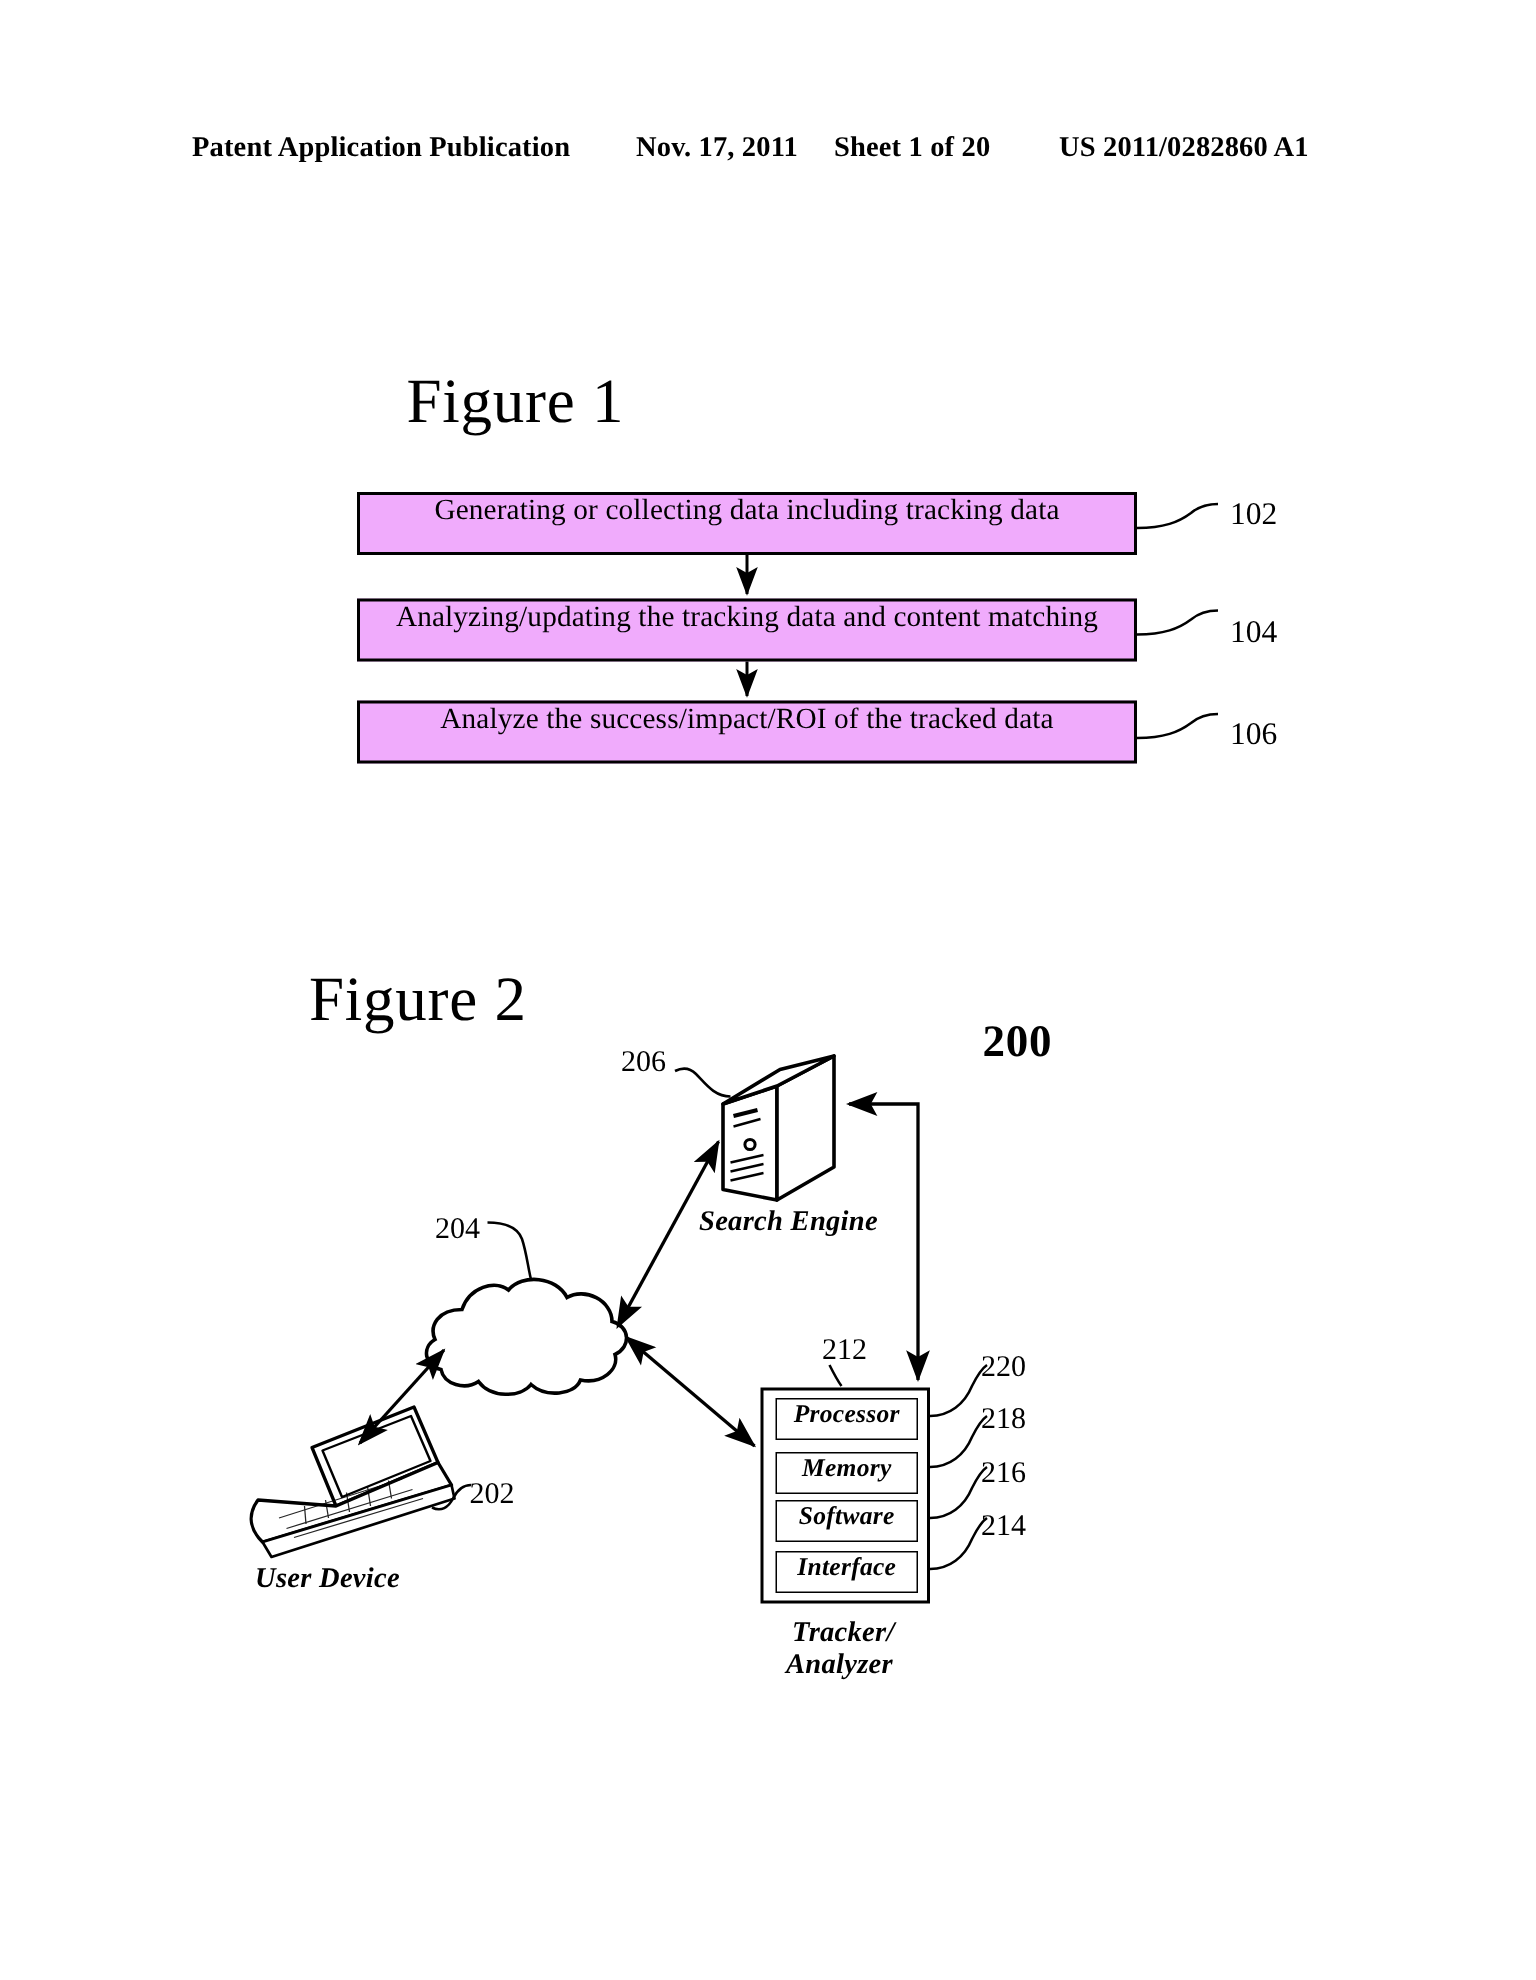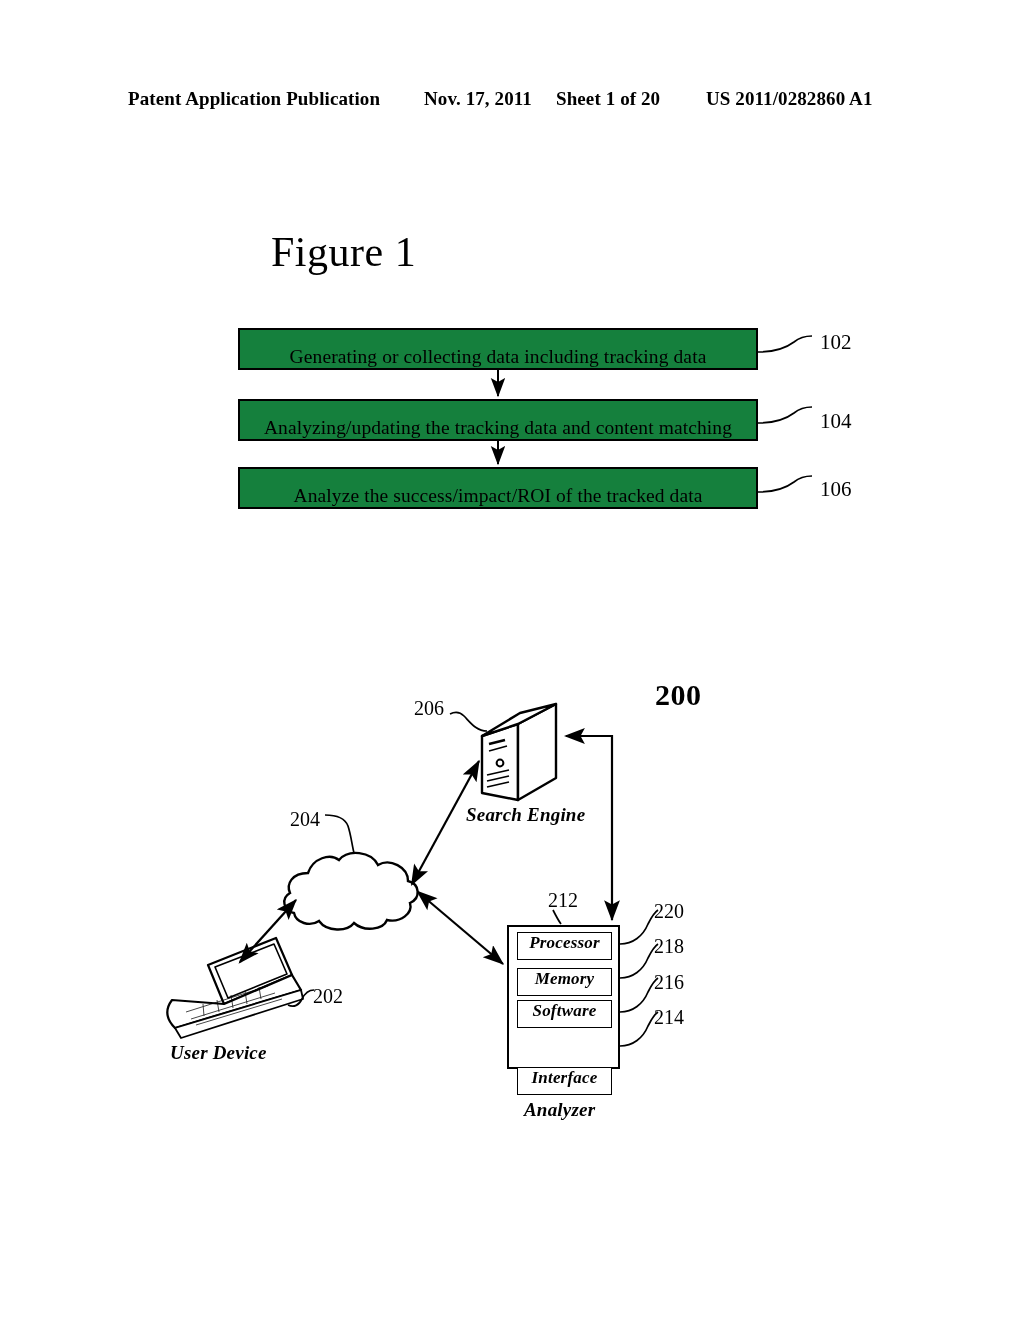--- a/index.html
+++ b/index.html
@@ -38,35 +38,35 @@
 
   
   .fig-title {
     position: absolute;
     font-family: "Liberation Serif", serif;
     font-size: 42px;
     font-weight: normal;
     letter-spacing: 0.5px;
     white-space: nowrap;
   }
-  #fig1-title { left: 271px; top: 228px; }
+  #fig1-title { left: 271px; top: 244px; }
   #fig2-title { left: 206px; top: 643px; }
 
   
   .flow-box {
     position: absolute;
     left: 238px;
     width: 520px;
     height: 42px;
     border: 2px solid #000;
     box-sizing: border-box;
     display: flex;
-    align-items: flex-end;
+    align-items: flex-start;
     justify-content: center;
-    background: #15803d;
+    background: #f0abfc;
   }
   .flow-box span {
     font-family: "Liberation Serif", serif;
     font-size: 19.5px;
     white-space: nowrap;
     letter-spacing: 0.1px;
   }
   #flow-box-102 { top: 328px; }
   #flow-box-104 { top: 399px; }
   #flow-box-106 { top: 467px; }
@@ -156,21 +156,21 @@
     font-family: "Liberation Serif", serif;
     font-weight: bold;
     font-style: italic;
     font-size: 17px;
     white-space: nowrap;
     letter-spacing: 0.2px;
   }
   #tracker-item-0 { top: 5px; }
   #tracker-item-1 { top: 41px; }
   #tracker-item-2 { top: 73px; }
-  #tracker-item-3 { top: 107px; margin-top: 33px; }
+  #tracker-item-3 { top: 107px; }
 
   svg.overlay {
     position: absolute;
     left: 0; top: 0;
     width: 1024px;
     height: 1320px;
     pointer-events: none;
   }
 </style>
 </head>
@@ -192,20 +192,21 @@
     <span>Analyze the success/impact/ROI of the tracked data</span>
   </div>
   <div class="flow-box" id="flow-box-104">
     <span>Analyzing/updating the tracking data and content matching</span>
   </div>
 
   <div class="refnum" id="ref-102">102</div>
   <div class="refnum" id="ref-104">104</div>
   <div class="refnum" id="ref-106">106</div>
 
+  <div class="fig-title" id="fig2-title">Figure 2</div>
   <div id="ref-200">200</div>
 
   <div class="refnum-sm" id="ref-206">206</div>
   <div class="refnum-sm" id="ref-204">204</div>
   <div class="refnum-sm" id="ref-202">202</div>
   <div class="refnum-sm" id="ref-212">212</div>
   <div class="refnum-sm" id="ref-220">220</div>
   <div class="refnum-sm" id="ref-218">218</div>
   <div class="refnum-sm" id="ref-216">216</div>
   <div class="refnum-sm" id="ref-214">214</div>

